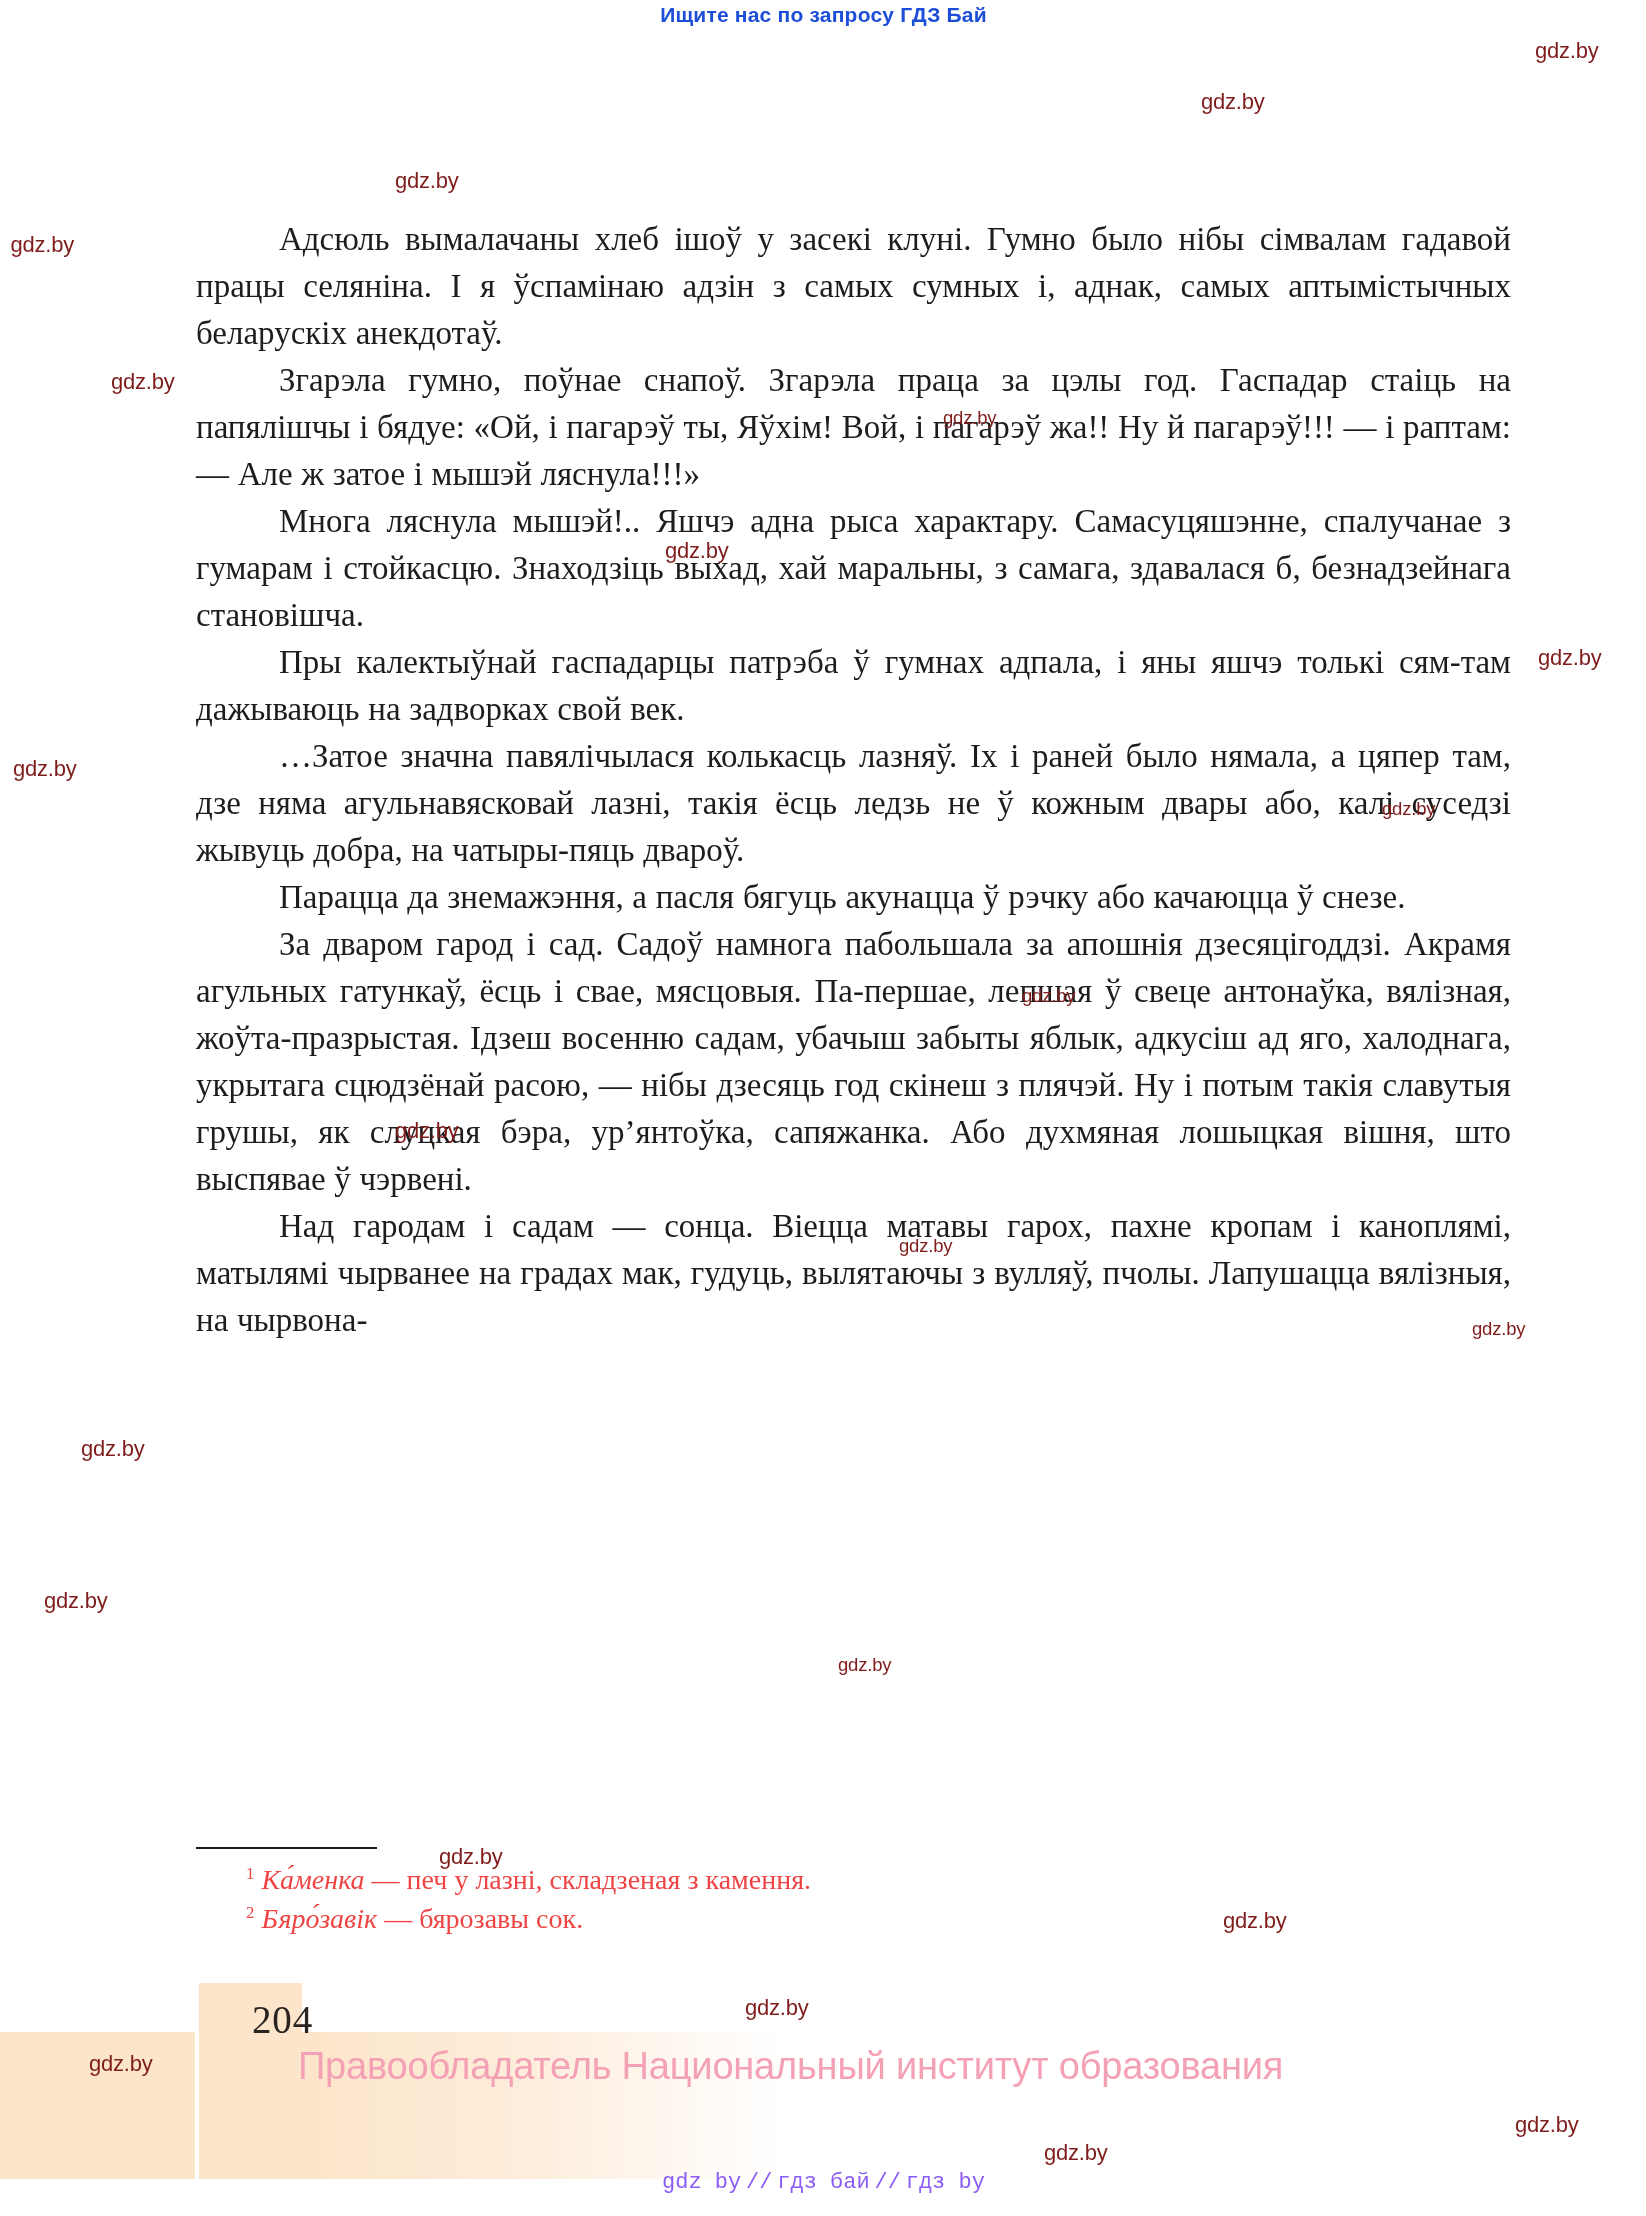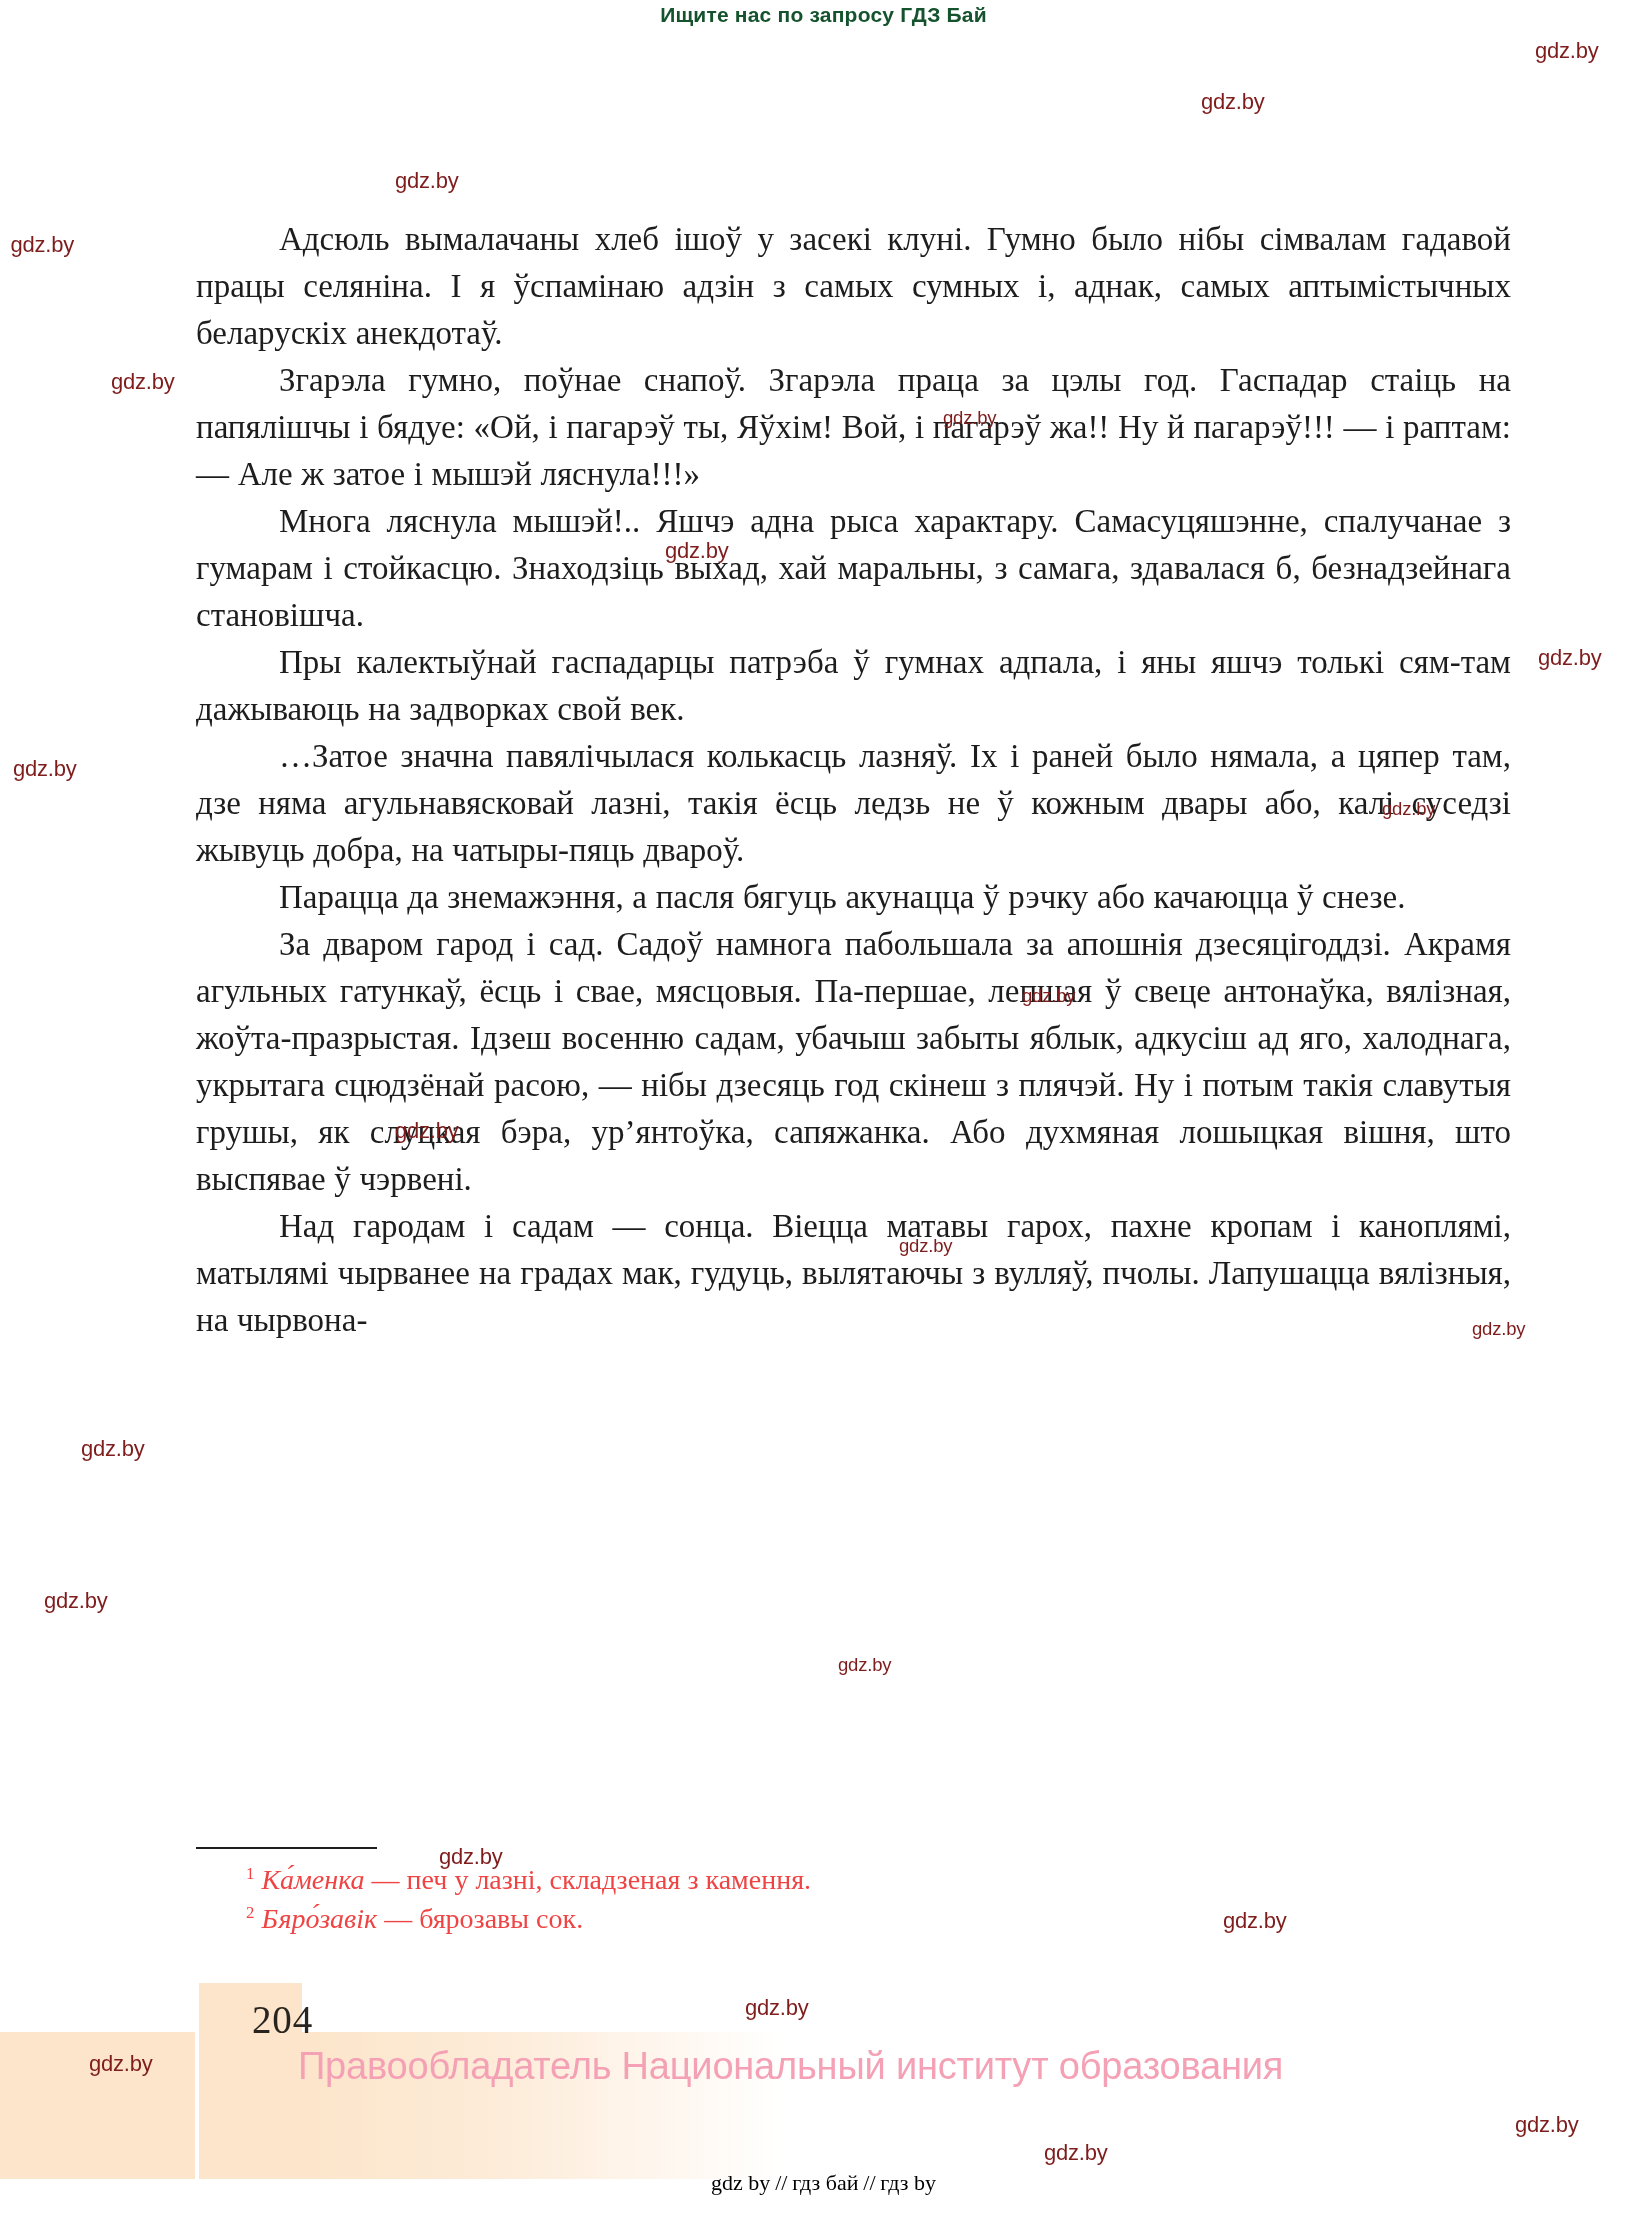--- a/index.html
+++ b/index.html
@@ -25,21 +25,21 @@
     top: 0;
     left: 0;
     width: 1647px;
     height: 29px;
     display: flex;
     align-items: center;
     justify-content: center;
     z-index: 40;
   }
   .promo-banner-text {
-    color: #14532d;
+    color: #1d4ed8;
     font-family: "Liberation Sans", "DejaVu Sans", sans-serif;
     font-size: 21px;
     font-weight: 700;
     letter-spacing: 0.2px;
     white-space: nowrap;
   }
 
   
   .wm {
     position: absolute;
@@ -166,23 +166,23 @@
     letter-spacing: -0.2px;
   }
 
   
   .footer-links {
     position: absolute;
     left: 0;
     top: 2170px;
     width: 1647px;
     text-align: center;
-    font-family: Liberation Serif, serif;
+    font-family: Liberation Mono, monospace;
     font-size: 22px;
-    color: #000000;
+    color: #8b5cf6;
     z-index: 20;
     white-space: nowrap;
   }
   .footer-links .sep { padding: 0 4.8px; }
 </style>
 </head>
 <body>
 
 <div id="page">
 

